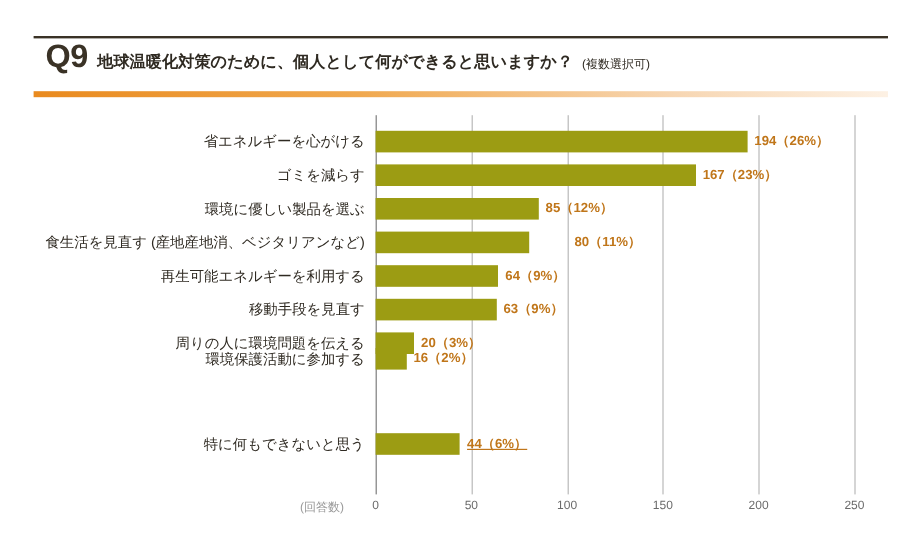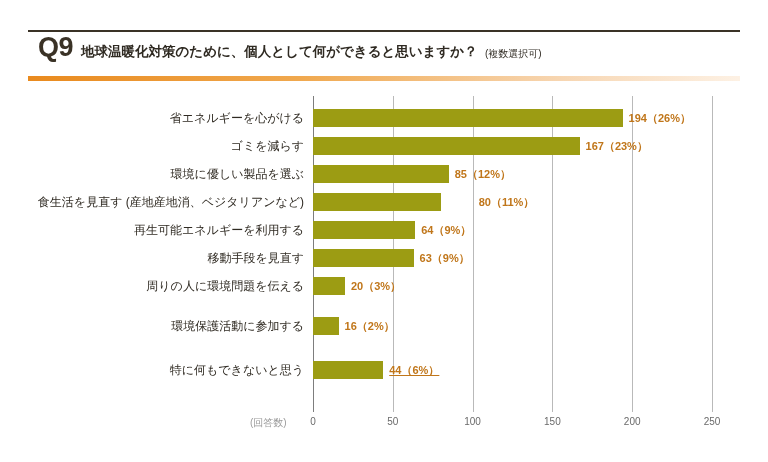--- a/index.html
+++ b/index.html
@@ -220,21 +220,21 @@
         <div class="row" style="top: 148px;">
           <div class="row-label">移動手段を見直す</div>
           <div class="row-bar" style="width: 100.548px; background: rgb(156, 156, 19);"></div>
           <div class="row-value" style="left: 391.548px; color: rgb(192, 118, 26);">63（9%）</div>
         </div>
         <div class="row" style="top: 176px;">
           <div class="row-label">周りの人に環境問題を伝える</div>
           <div class="row-bar" style="width: 31.92px; background: rgb(156, 156, 19);"></div>
           <div class="row-value" style="left: 322.92px; color: rgb(192, 118, 26);">20（3%）</div>
         </div>
-        <div class="row" style="top: 216px;">
+        <div class="row" style="top: 189px;">
           <div class="row-label">環境保護活動に参加する</div>
           <div class="row-bar" style="width: 25.536px; background: rgb(156, 156, 19);"></div>
           <div class="row-value" style="left: 316.536px; color: rgb(192, 118, 26);">16（2%）</div>
         </div>
         <div class="row" style="top: 260px;">
           <div class="row-label">特に何もできないと思う</div>
           <div class="row-bar" style="width: 70.224px; background: rgb(156, 156, 19);"></div>
           <div class="row-value" style="left: 361.224px; color: rgb(192, 118, 26); text-decoration: underline;">44（6%）</div>
         </div>
       </div>

